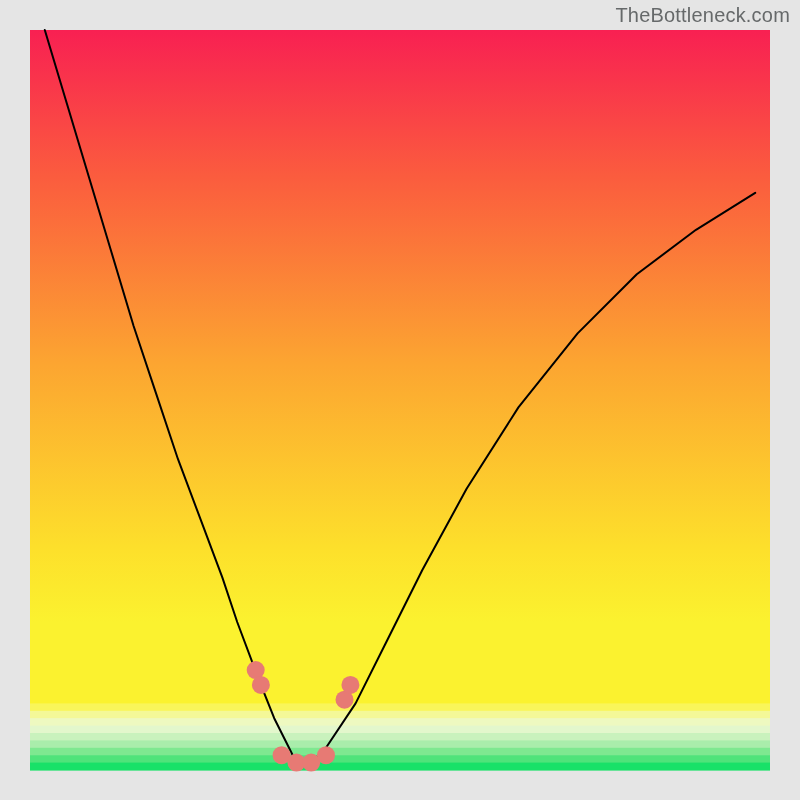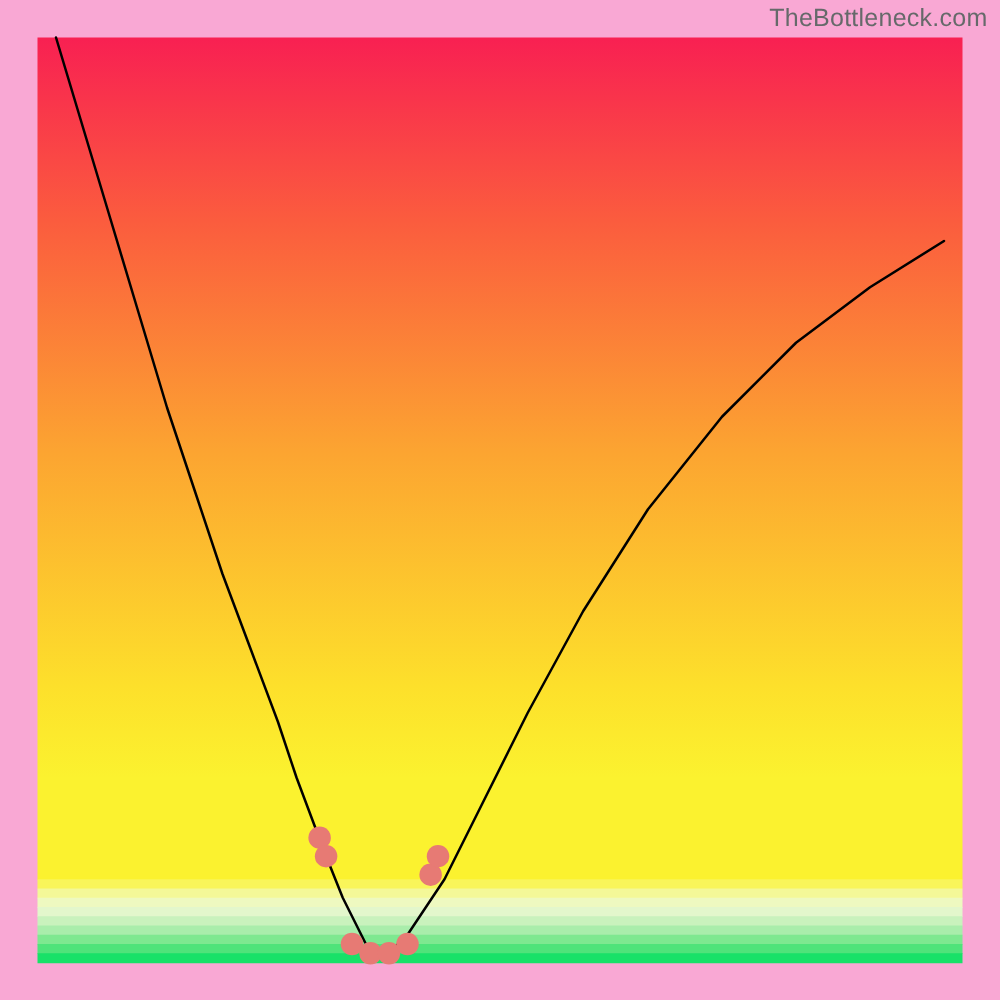--- a/index.html
+++ b/index.html
@@ -10,21 +10,21 @@
     background: #ffffff;
     overflow: hidden;
     font-family: Arial, Helvetica, sans-serif;
   }
   .frame {
     position: absolute;
     left: 0;
     top: 0;
     width: 800px;
     height: 800px;
-    background: #f9a8d4;
+    background: #e5e5e5;
   }
   .watermark {
     position: absolute;
     top: 4px;
     right: 10px;
     font-size: 20px;
     font-weight: 500;
     color: #66696a;
     letter-spacing: 0.2px;
     z-index: 10;

